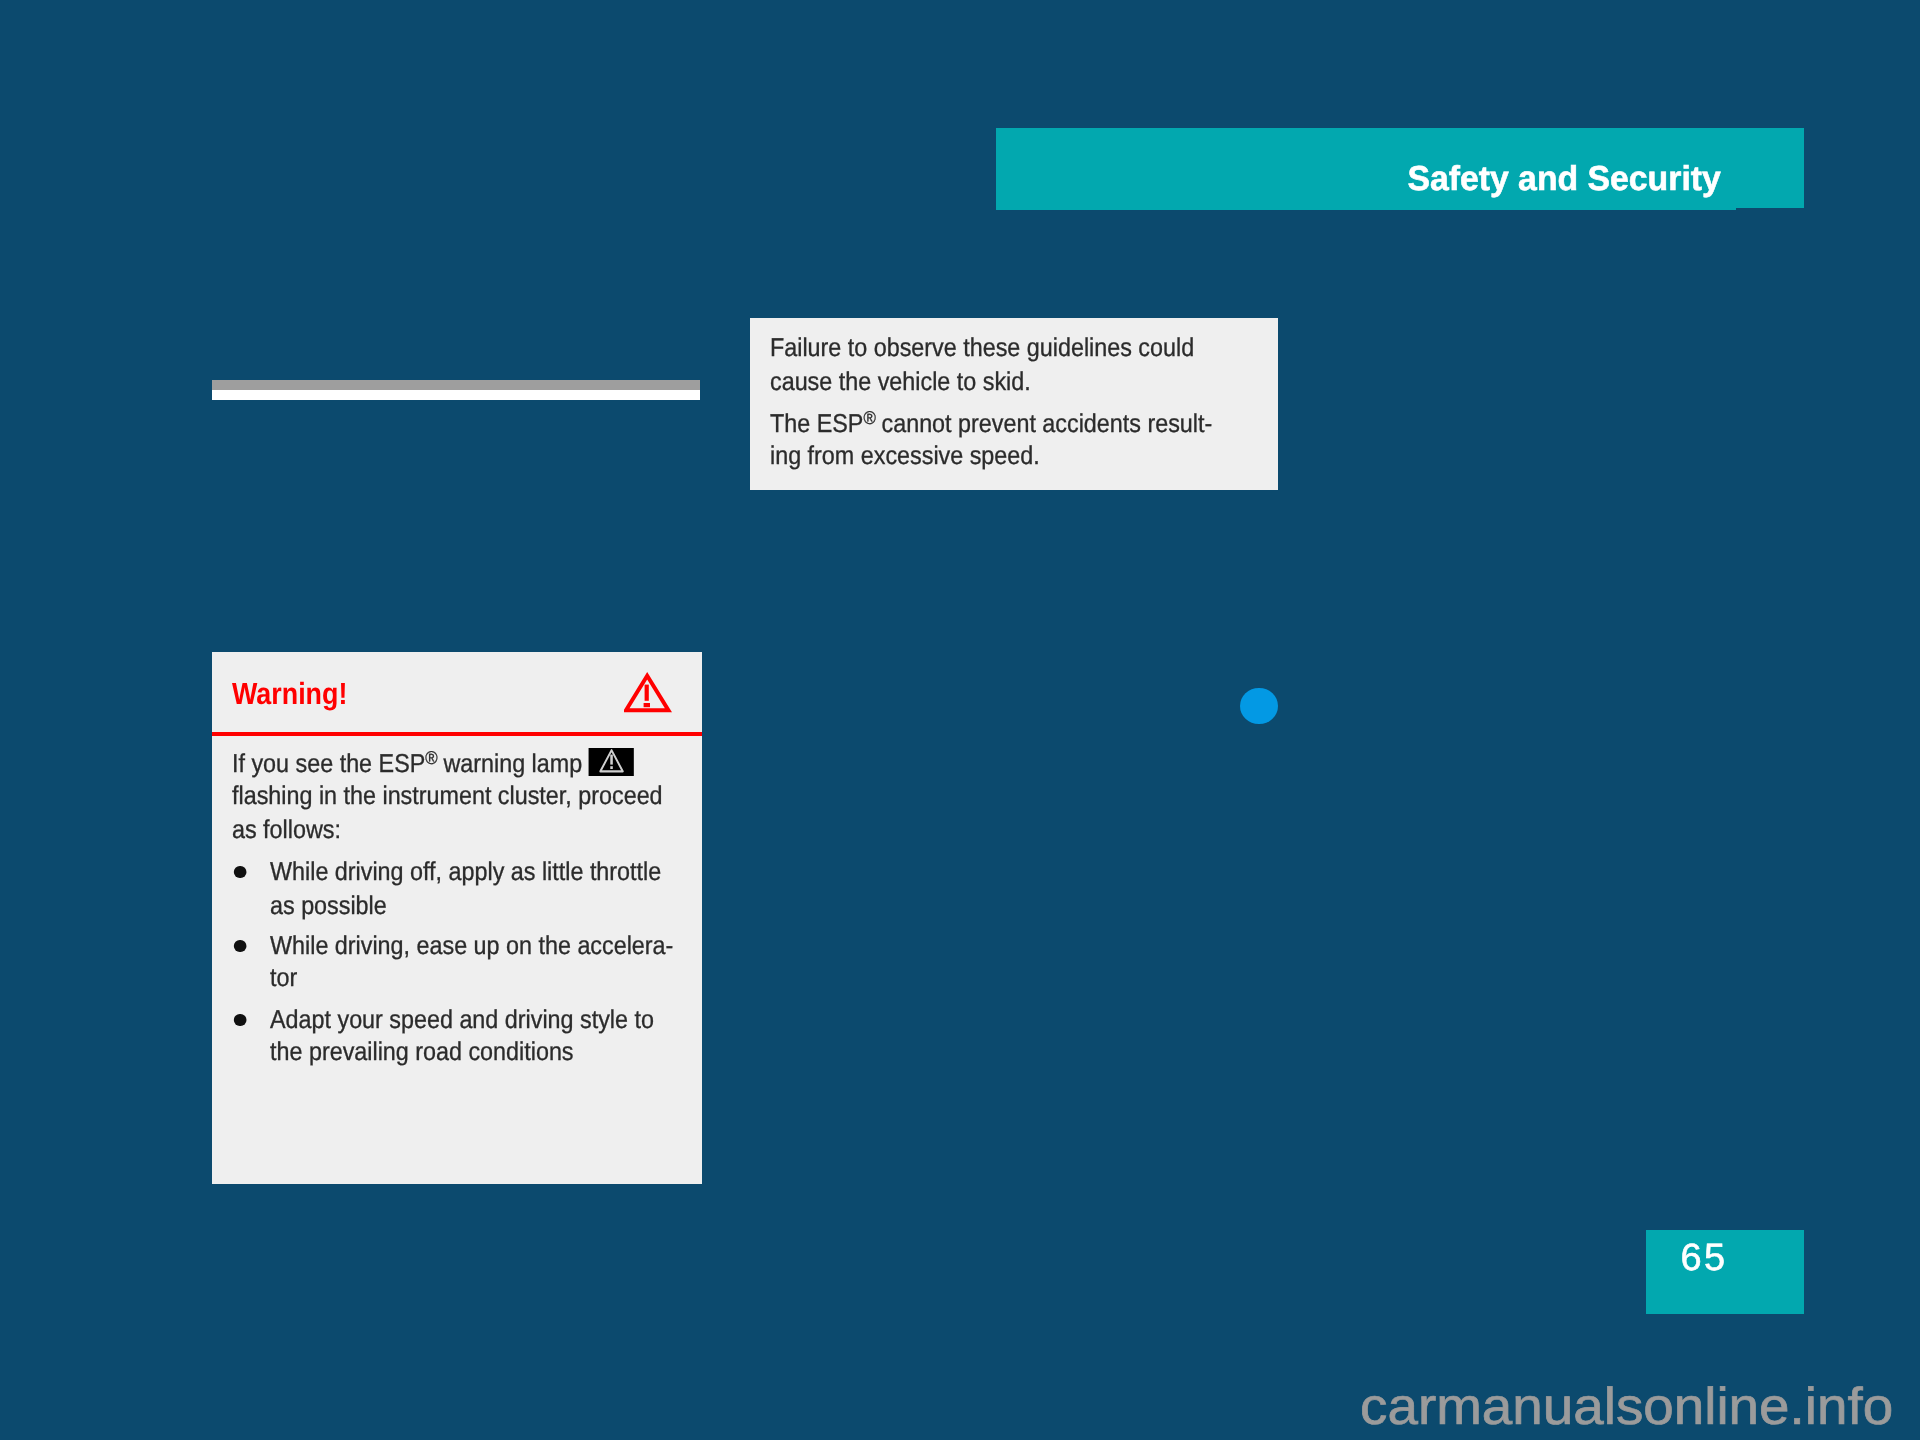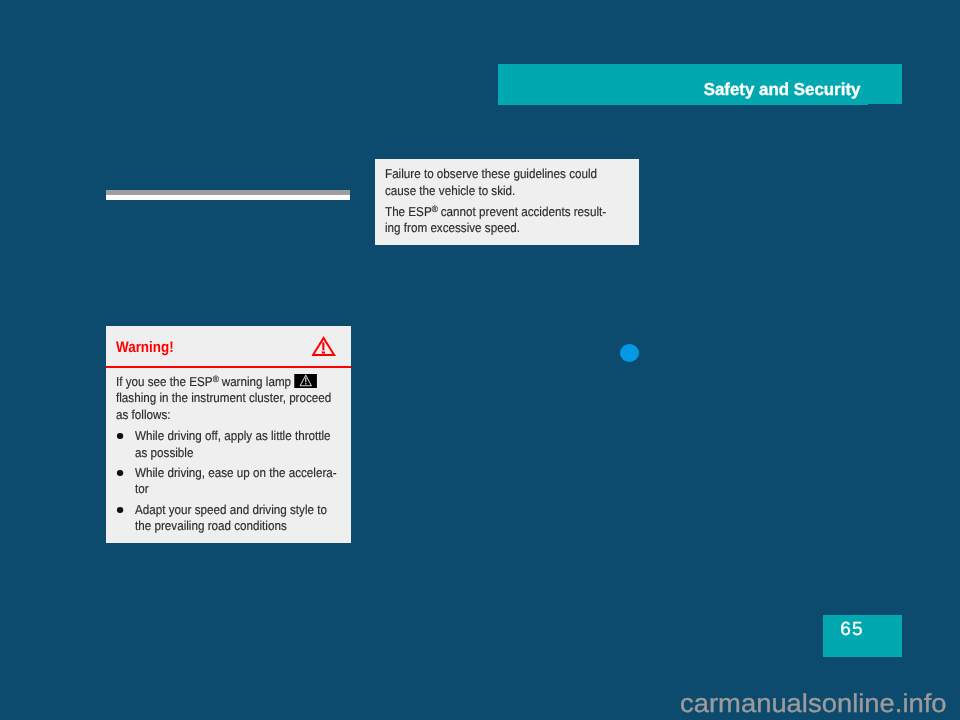--- a/index.html
+++ b/index.html
@@ -23,21 +23,21 @@
   
   .nar{transform:scaleX(0.905);transform-origin:0 0;-webkit-text-stroke:0.16px #2b2b2b;}
 
   
   .note-box{position:absolute;left:375px;top:159px;width:264px;height:85.6px;background:#efefef;}
   .note-inner{position:absolute;left:10.2px;top:6.8px;width:250px;}
   .note-inner p{margin:0;color:#2b2b2b;font-size:12.9px;line-height:16.7px;hyphens:manual;}
   .note-inner p + p{margin-top:4.5px;}
 
   
-  .warn-box{position:absolute;left:106px;top:326px;width:244.6px;height:217px;background:#efefef;}
+  .warn-box{position:absolute;left:106px;top:326px;width:244.6px;height:266px;background:#efefef;}
   .warn-title{position:absolute;left:10px;top:14px;color:#ff0000;font-weight:bold;font-size:15.3px;
        line-height:15.3px;transform:scaleX(0.878);transform-origin:0 0;}
   .warn-tri{position:absolute;left:206px;top:9.5px;}
   .warn-rule{position:absolute;left:0;top:39.7px;width:244.6px;height:2.1px;background:#ff0000;}
   .warn-body{position:absolute;left:10px;top:47.5px;width:248px;}
   .warn-body p{margin:0;color:#2b2b2b;font-size:12.9px;line-height:16.7px;}
   .bullets{margin:4.6px 0 0 0;padding:0;list-style:none;width:246px;}
   .bullets li{position:relative;padding-left:21px;margin-top:3.95px;color:#2b2b2b;font-size:12.9px;line-height:16.4px;hyphens:auto;-webkit-hyphens:auto;}
   .bullets li .dot{position:absolute;left:1.1px;top:5.1px;width:6.6px;height:6.0px;border-radius:50%;background:#101010;
        -webkit-text-stroke:0;}

